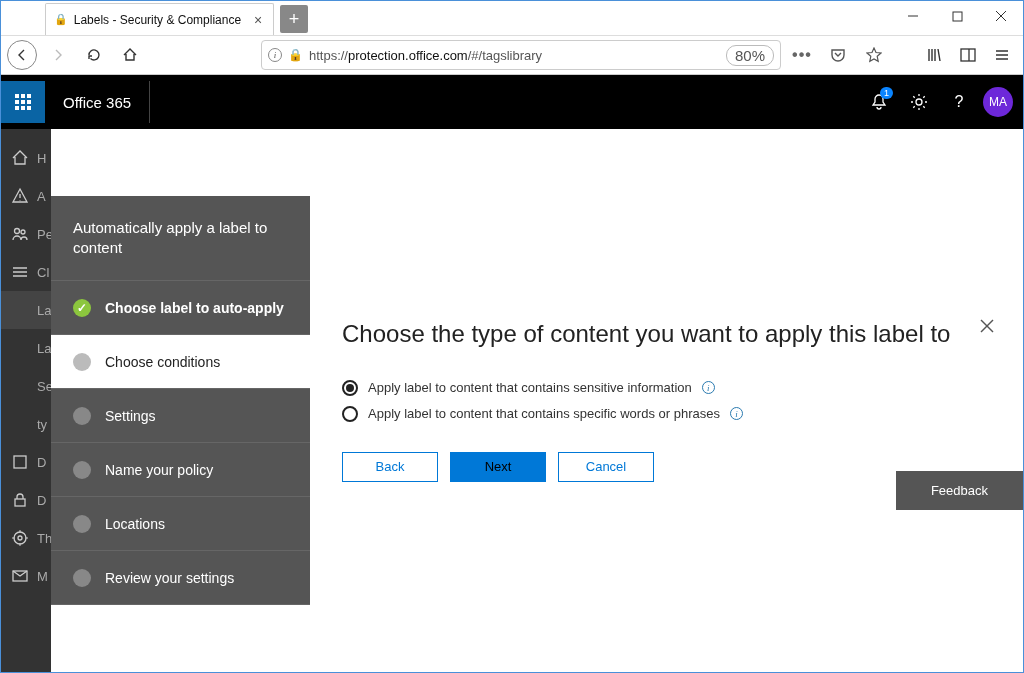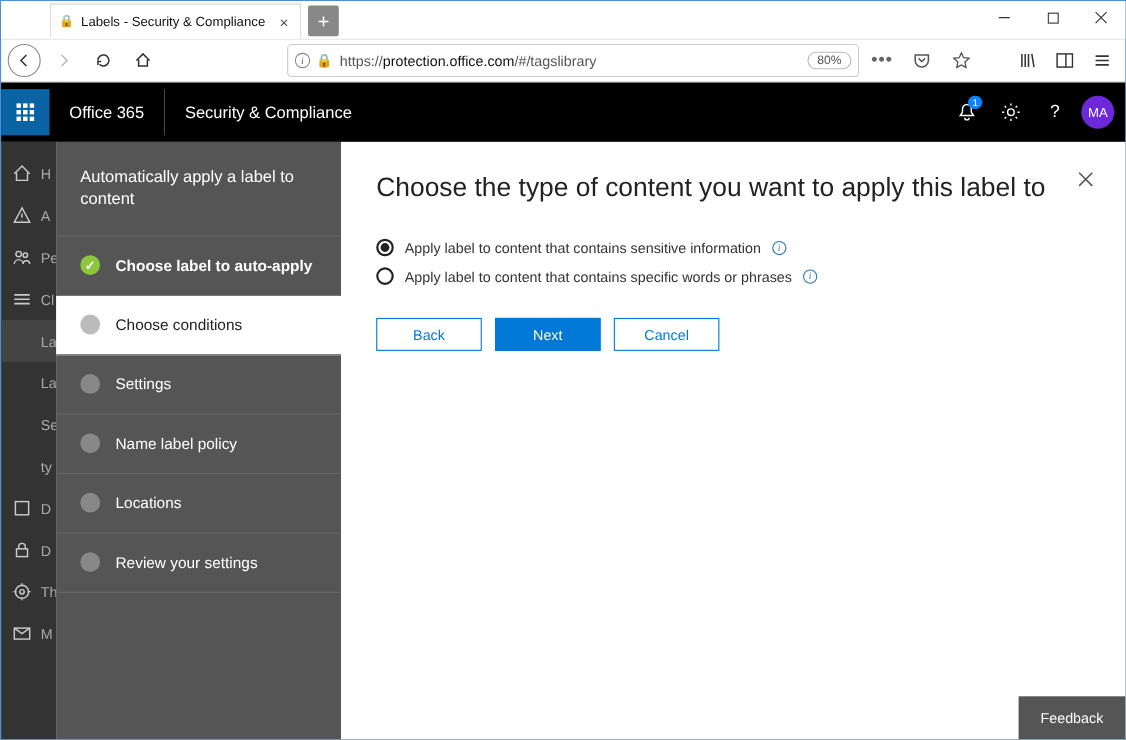--- a/index.html
+++ b/index.html
@@ -16,21 +16,21 @@
   .win-btn { width: 44px; height: 30px; display: flex; align-items: center; justify-content: center; color: #333; }
   .win-btn svg { stroke: #333; }
 
   .navbar { height: 40px; border-top: 1px solid #ddd; border-bottom: 1px solid #ccc; display: flex; align-items: center; padding: 0 6px; gap: 6px; }
   .nav-ico { width: 30px; height: 30px; display: flex; align-items: center; justify-content: center; color: #555; border-radius: 4px; }
   .nav-ico.circle { border: 1px solid #888; border-radius: 50%; }
   .urlbar { flex: 0 0 520px; height: 30px; border: 1px solid #ccc; border-radius: 4px; margin-left: 110px; display: flex; align-items: center; padding: 0 6px; gap: 6px; font-size: 13px; color: #555; }
   .urlbar .padlock { color: #2a9a2a; font-size: 12px; }
   .urlbar .url-text { flex: 1; color: #555; white-space: nowrap; overflow: hidden; }
   .urlbar .url-text .domain { color: #111; }
-  .zoom-pill { font-size: 11px; border: 1px solid #bbb; border-radius: 10px; padding: 1px 8px; color: #555; }
+  .zoom-pill { font-size: 15px; border: 1px solid #bbb; border-radius: 10px; padding: 1px 8px; color: #555; }
   .nav-right { margin-left: auto; display: flex; align-items: center; gap: 4px; }
   .icon-sq { width: 30px; height: 30px; display: flex; align-items: center; justify-content: center; color: #333; }
 
   
   .app { flex: 1; display: flex; flex-direction: column; position: relative; min-height: 0; }
   .topbar { height: 54px; background: #000; color: #fff; display: flex; align-items: center; }
   .waffle { width: 44px; height: 42px; background: #0a64a4; display: flex; align-items: center; justify-content: center; }
   .waffle-grid { display: grid; grid-template-columns: repeat(3,4px); grid-template-rows: repeat(3,4px); gap: 2px; }
   .waffle-grid span { width: 4px; height: 4px; background: #fff; }
   .brand { padding: 0 18px; font-size: 15px; border-right: 1px solid #444; height: 42px; display: flex; align-items: center; }
@@ -41,21 +41,21 @@
   .avatar { width: 30px; height: 30px; border-radius: 50%; background: #6d28d9; color: #fff; display: flex; align-items: center; justify-content: center; font-size: 12px; margin: 0 10px 0 4px; }
 
   .workspace { flex: 1; display: flex; position: relative; min-height: 0; }
 
   .bgnav { width: 50px; background: #333; color: #aaa; padding-top: 10px; }
   .bgnav-item { height: 38px; display: flex; align-items: center; gap: 8px; padding-left: 10px; font-size: 13px; overflow: hidden; white-space: nowrap; }
   .bgnav-item .ico { width: 18px; display: flex; justify-content: center; color: #ccc; font-size: 14px; flex-shrink: 0; }
   .bgnav-item.active { background: #444; }
 
   
-  .overlay { position: absolute; left: 50px; top: 0; right: 0; bottom: 0; display: flex; }
+  .overlay { position: absolute; left: 50px; top: 0; right: 0; bottom: 0; display: flex; align-items: center; }
 
   .wizard { width: 259px; background: #555; color: #fff; display: flex; flex-direction: column; }
   .wizard-title { padding: 22px 22px; font-size: 15px; line-height: 1.35; border-bottom: 1px solid #666; }
   .step { display: flex; align-items: center; gap: 14px; padding: 0 22px; height: 54px; font-size: 14px; border-bottom: 1px solid #666; }
   .step .bullet { width: 18px; height: 18px; border-radius: 50%; background: #888; flex-shrink: 0; display: flex; align-items: center; justify-content: center; }
   .step.done .bullet { background: #8cc63e; }
   .step.done .bullet::after { content: "✓"; color: #fff; font-size: 12px; font-weight: bold; }
   .step.done { font-weight: 600; }
   .step.active { background: #fff; color: #222; font-weight: 400; }
   .step.active .bullet { background: #bbb; }
@@ -64,23 +64,23 @@
   .panel h1 { font-size: 24px; font-weight: 400; color: #222; margin-bottom: 32px; }
   .close-panel { position: absolute; top: 22px; right: 24px; width: 24px; height: 24px; display: flex; align-items: center; justify-content: center; color: #555; font-size: 20px; }
 
   .radio-row { display: flex; align-items: center; gap: 10px; font-size: 13px; color: #333; margin-bottom: 10px; }
   .radio { width: 16px; height: 16px; border: 2px solid #222; border-radius: 50%; display: flex; align-items: center; justify-content: center; flex-shrink: 0; }
   .radio.checked::after { content: ""; width: 8px; height: 8px; background: #222; border-radius: 50%; }
   .info-dot { width: 13px; height: 13px; border: 1px solid #2a7ab0; border-radius: 50%; color: #2a7ab0; font-size: 9px; display: flex; align-items: center; justify-content: center; font-style: italic; font-family: serif; }
 
   .btn-row { display: flex; gap: 12px; margin-top: 30px; }
   .btn { width: 96px; height: 30px; font-size: 13px; display: flex; align-items: center; justify-content: center; border: 1px solid #0078d7; background: #fff; color: #0078d7; cursor: pointer; }
-  .btn.primary { background: #0078d7; color: #fef9c3; }
-
-  .feedback { position: absolute; right: 0; bottom: 0; background: #555; color: #fff; font-size: 13px; padding: 12px 20px; }
+  .btn.primary { background: #0078d7; color: #000000; }
+
+  .feedback { position: absolute; right: 0; bottom: 0; background: #555; color: #fff; font-size: 13px; padding: 12px 35px; }
 </style>
 </head>
 <body>
 
 <div class="window">
 
   <div class="titlebar">
     <div class="tab">
       <span class="lock">🔒</span>
       <span>Labels - Security &amp; Compliance</span>
@@ -182,21 +182,20 @@
             <span></span>
             <span></span>
             <span></span>
             <span></span>
             <span></span>
             <span></span>
             <span></span>
           </div>
       </div>
       <div class="brand">Office 365</div>
-      <div class="product">Security &amp; Compliance</div>
       <div class="top-right">
         <div class="top-ico">
           <svg width="18" height="18" viewBox="0 0 18 18">
               <path d="M9 2 a4 4 0 0 1 4 4 v3 l2 3 H3 l2-3 V6 a4 4 0 0 1 4-4 z M7 14 a2 2 0 0 0 4 0" fill="none" stroke="#fff" stroke-width="1.3"></path>
             </svg>
           <span class="badge">1</span>
         </div>
         <div class="top-ico">
           <svg width="18" height="18" viewBox="0 0 18 18">
               <circle cx="9" cy="9" r="3" fill="none" stroke="#fff" stroke-width="1.3"></circle>
@@ -316,21 +315,21 @@
               <div class="step active">
                 <span class="bullet"></span>
                 <span>Choose conditions</span>
               </div>
               <div class="step ">
                 <span class="bullet"></span>
                 <span>Settings</span>
               </div>
               <div class="step ">
                 <span class="bullet"></span>
-                <span>Name label policy</span>
+                <span>Name your policy</span>
               </div>
               <div class="step ">
                 <span class="bullet"></span>
                 <span>Locations</span>
               </div>
               <div class="step ">
                 <span class="bullet"></span>
                 <span>Review your settings</span>
               </div>
             </div>

